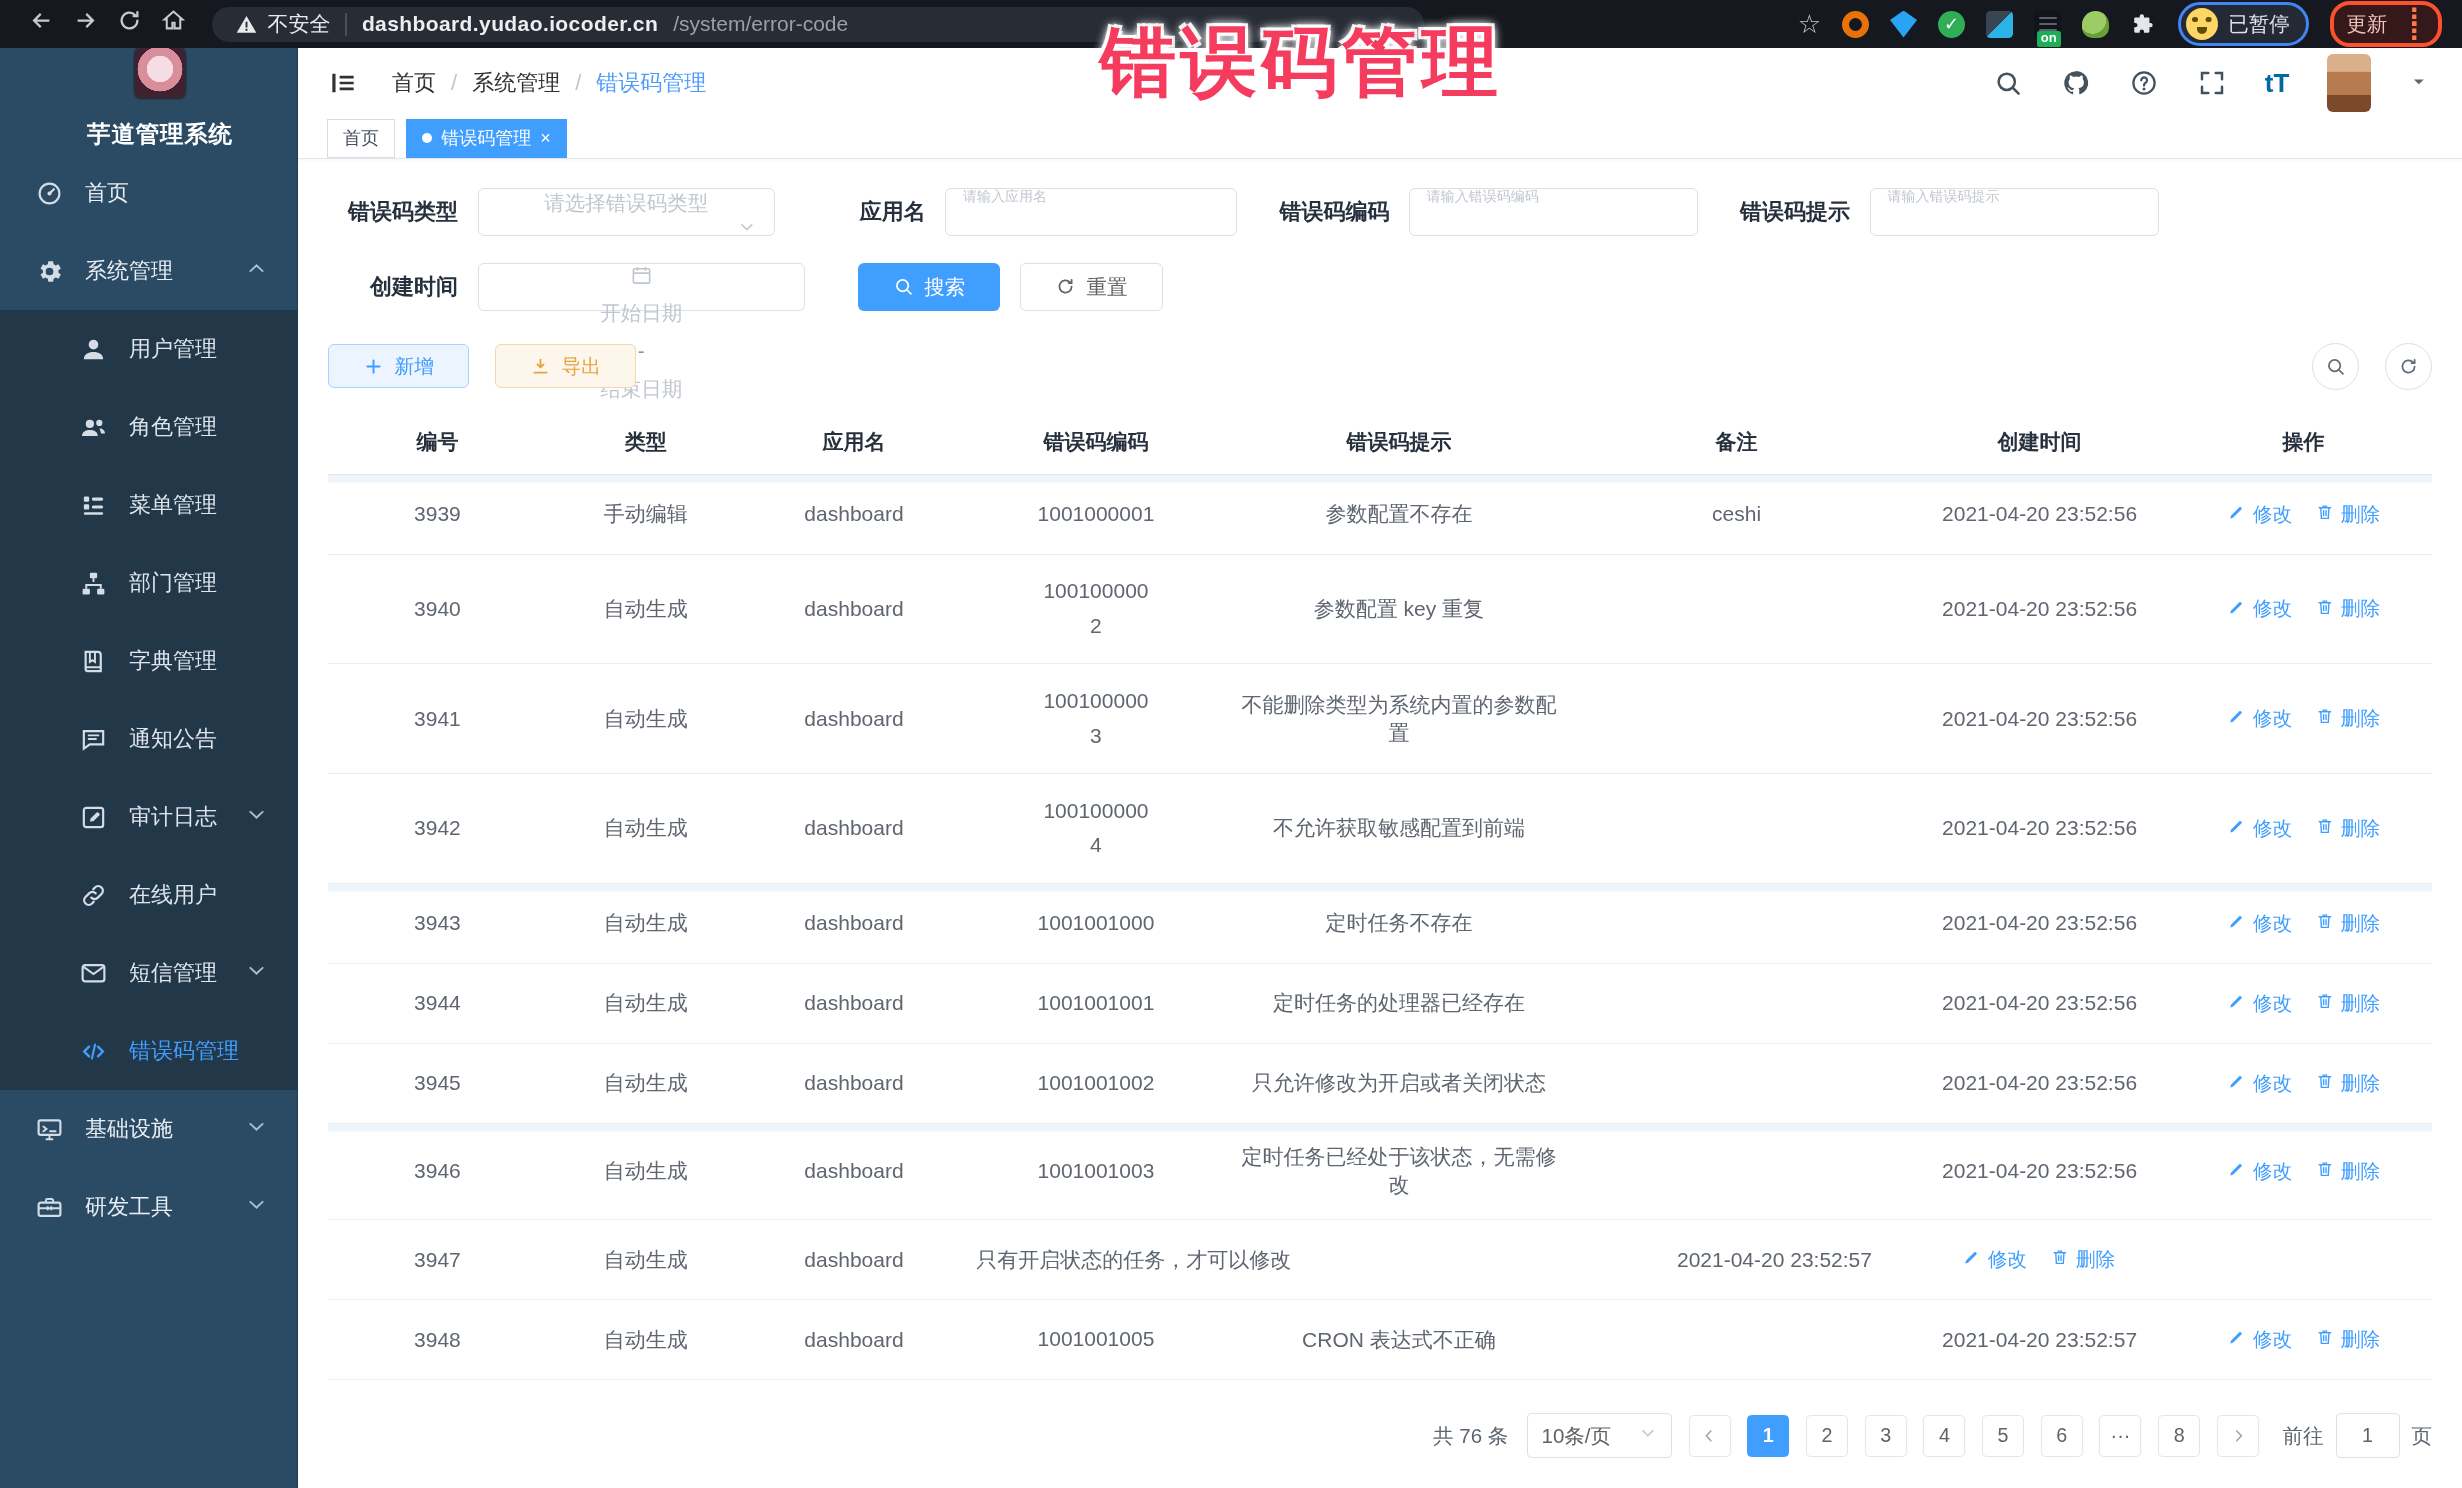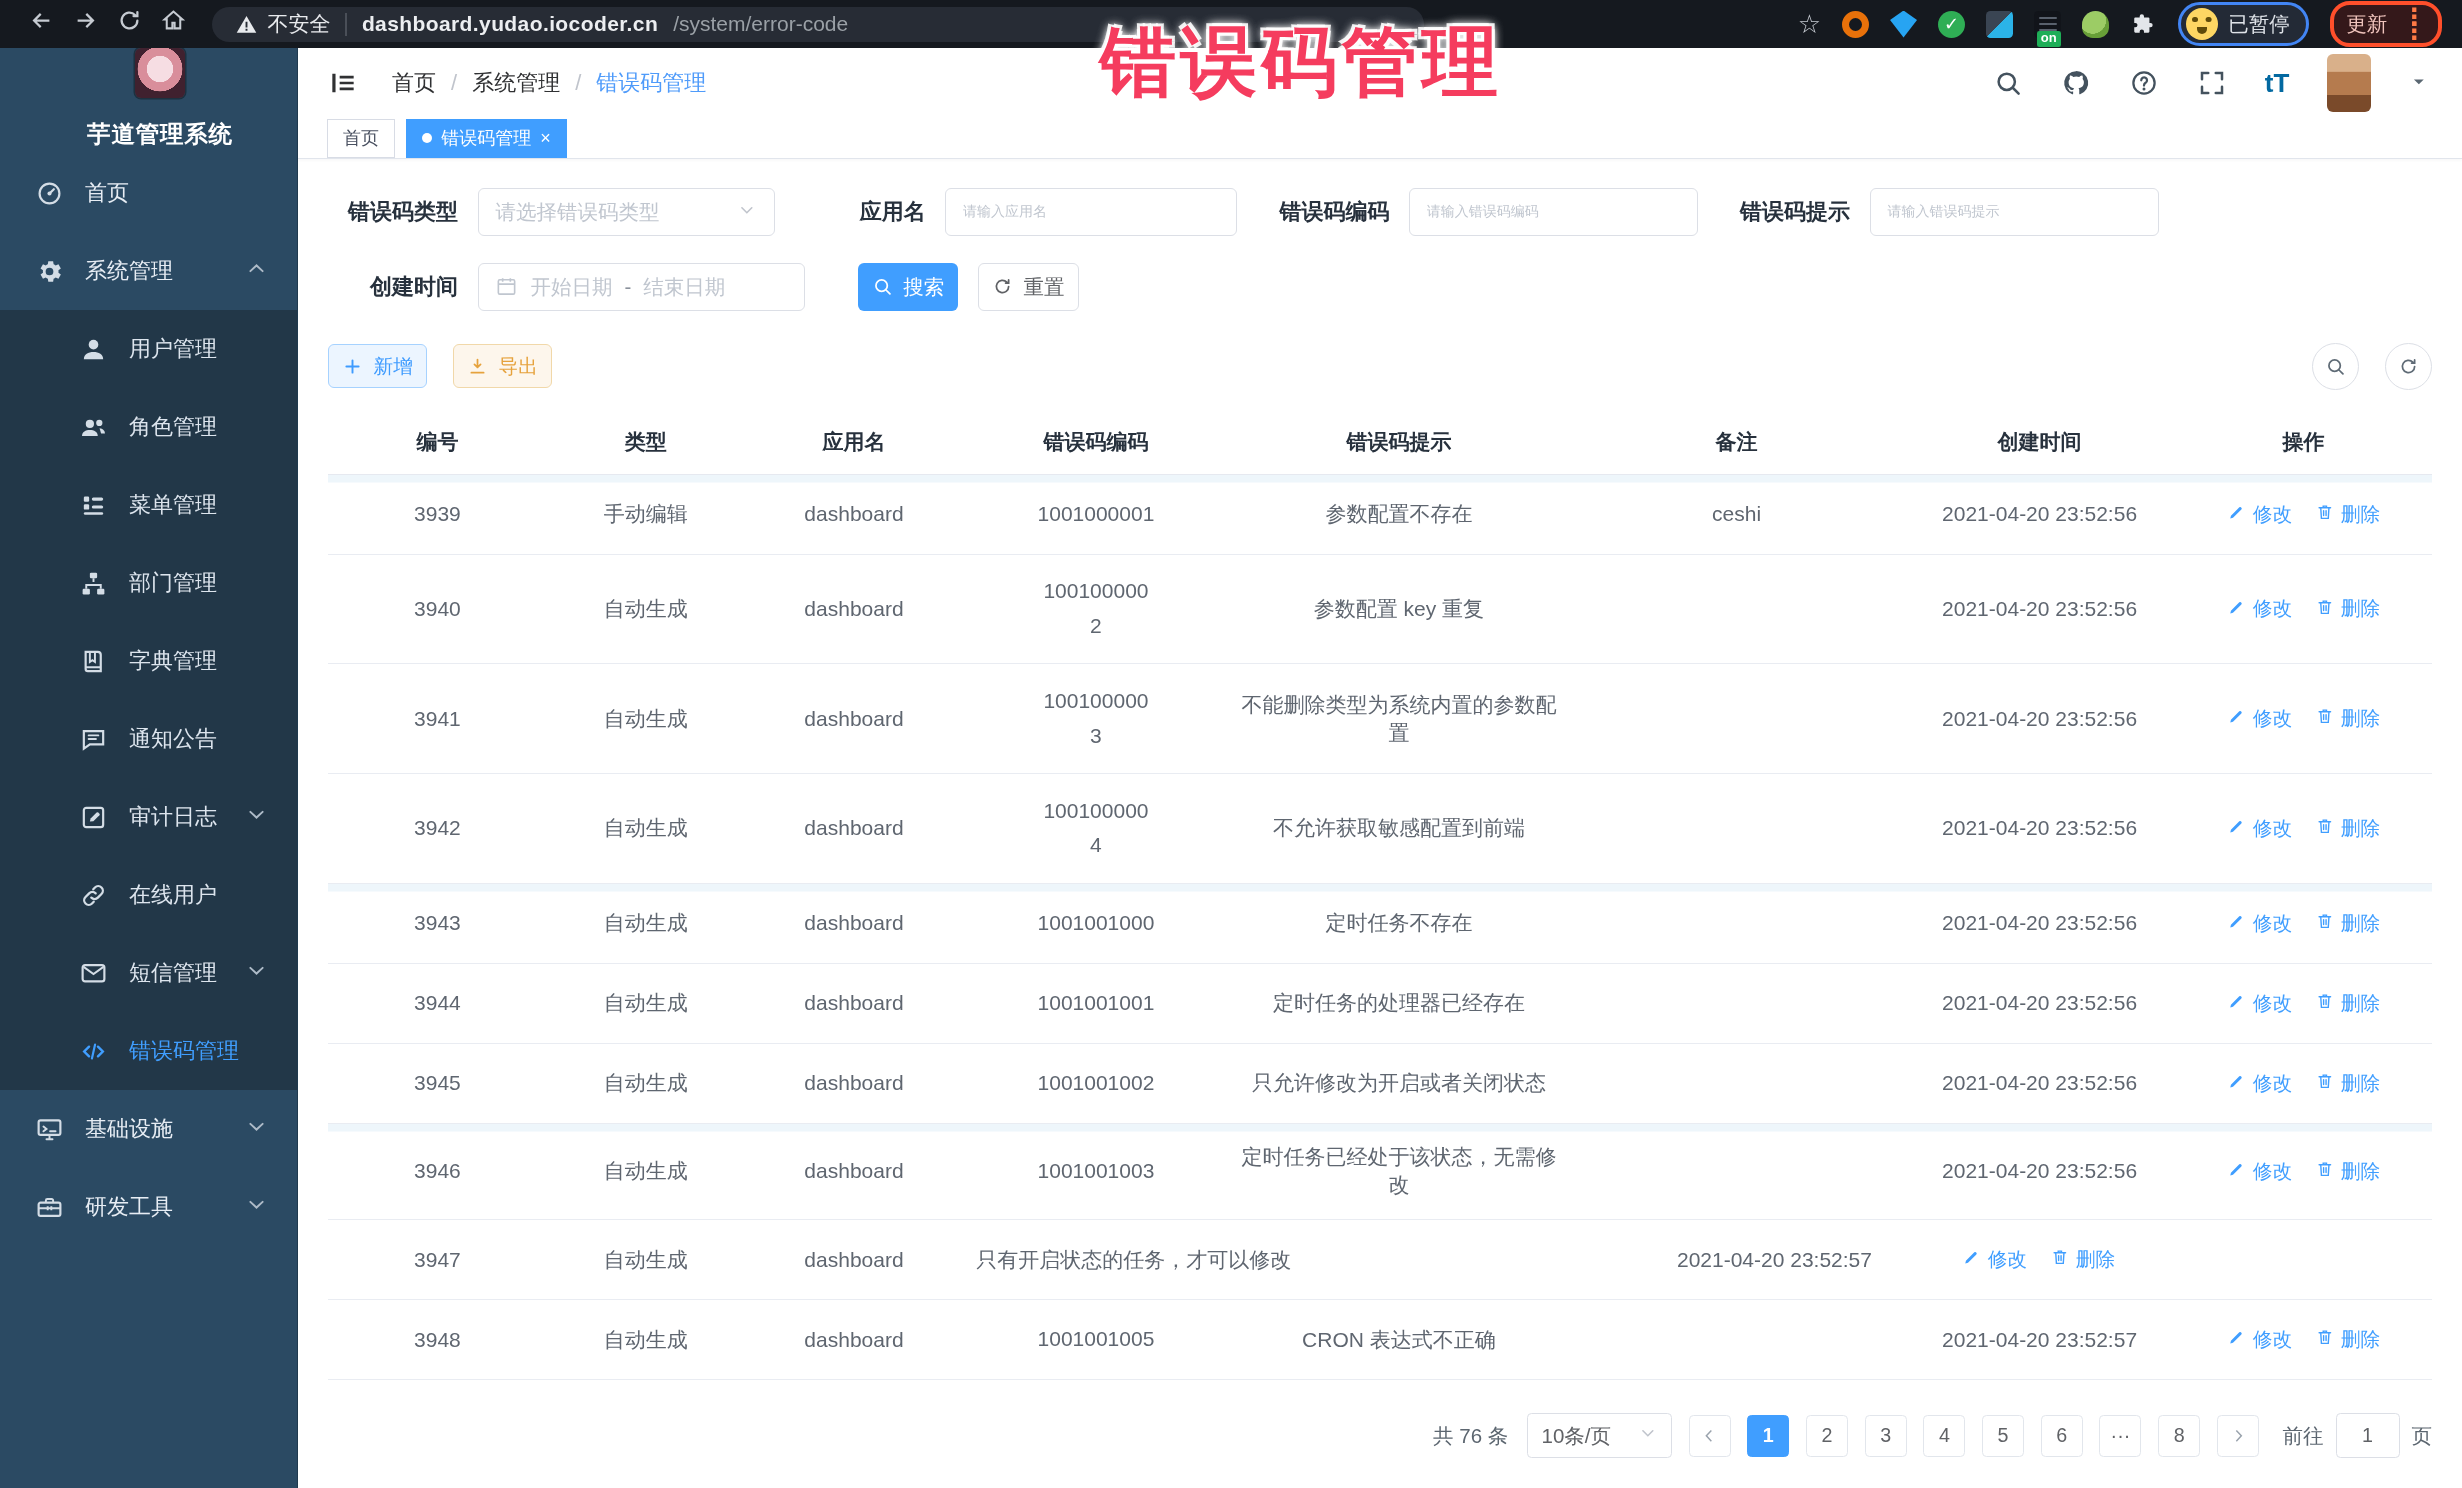--- a/index.html
+++ b/index.html
@@ -94,33 +94,33 @@
   .tab.active { background:#409eff; border-color:#409eff; color:#fff; }
   .tab .dot { width:10.6px; height:10.6px; border-radius:50%; background:#fff; }
   .tab .close { font-size:18px; line-height:1; }
 
   
   .content { flex:1; padding:29px 30px 0; position:relative; }
   .filter-row { display:flex; align-items:center; margin-bottom:27px; }
   .f-label { font-size:22px; font-weight:700; color:#27313d; margin-right:19.7px; white-space:nowrap; }
   .f-label.fixed { min-width:130px; text-align:right; }
   .inputbox { height:48px; border:0.8px solid #dcdfe6; border-radius:6px; background:#fff; display:flex;
-    align-items:center; padding:0 16.7px; font-size:20.5px; color:#606266; }
+    align-items:center; padding:0 16.7px; font-size:20.5px; color:#606266;flex-direction:column; }
   input.raw { border:none; outline:none; background:transparent; width:100%; font-size:14px; color:#606266;
     font-family:Liberation Mono, monospace; }
   input.raw::placeholder { color:#c0c6cf; }
   .sel-chevron { margin-left:auto; color:#c0c4cc; }
   .sel-chevron svg { width:19.7px; height:19.7px; }
   .ph { color:#c0c6cf; }
   .date-range { width:327px; gap:12px; }
   .date-range .cal { color:#c0c6cf; width:23px; height:23px; flex-shrink:0; }
   .date-range .cal svg { width:23px; height:23px; }
   .date-sep { color:#8a919b; }
   .btn { height:48px; display:flex; align-items:center; gap:10.6px; border-radius:6px; font-size:20.5px;
-    padding:0 13px; cursor:pointer; border:0.8px solid transparent; white-space:nowrap;text-align:center; }
+    padding:0 34px; cursor:pointer; border:0.8px solid transparent; white-space:nowrap;text-align:center; }
   .btn svg { width:21px; height:21px; }
   .btn-primary { background:#409eff; color:#fff; }
   .btn-plain { background:#fff; border-color:#dcdfe6; color:#606266; }
   .btn-add { height:44px; background:#ecf5ff; border-color:#a6d2ff; color:#3e9bff; font-size:19.7px; }
   .btn-export { height:44px; background:#fdf6ec; border-color:#f1d8a9; color:#e6a23c; font-size:19.7px; margin-left:26px; }
   .toolbar { display:flex; align-items:center; margin:32px 0 19.7px; }
   .tool-right { margin-left:auto; display:flex; gap:26px; }
   .circle-btn { width:47px; height:47px; border:0.8px solid #dcdfe6; border-radius:50%; background:#fff;
     display:flex; align-items:center; justify-content:center; color:#5f6b76; }
   .circle-btn svg { width:21px; height:21px; }

